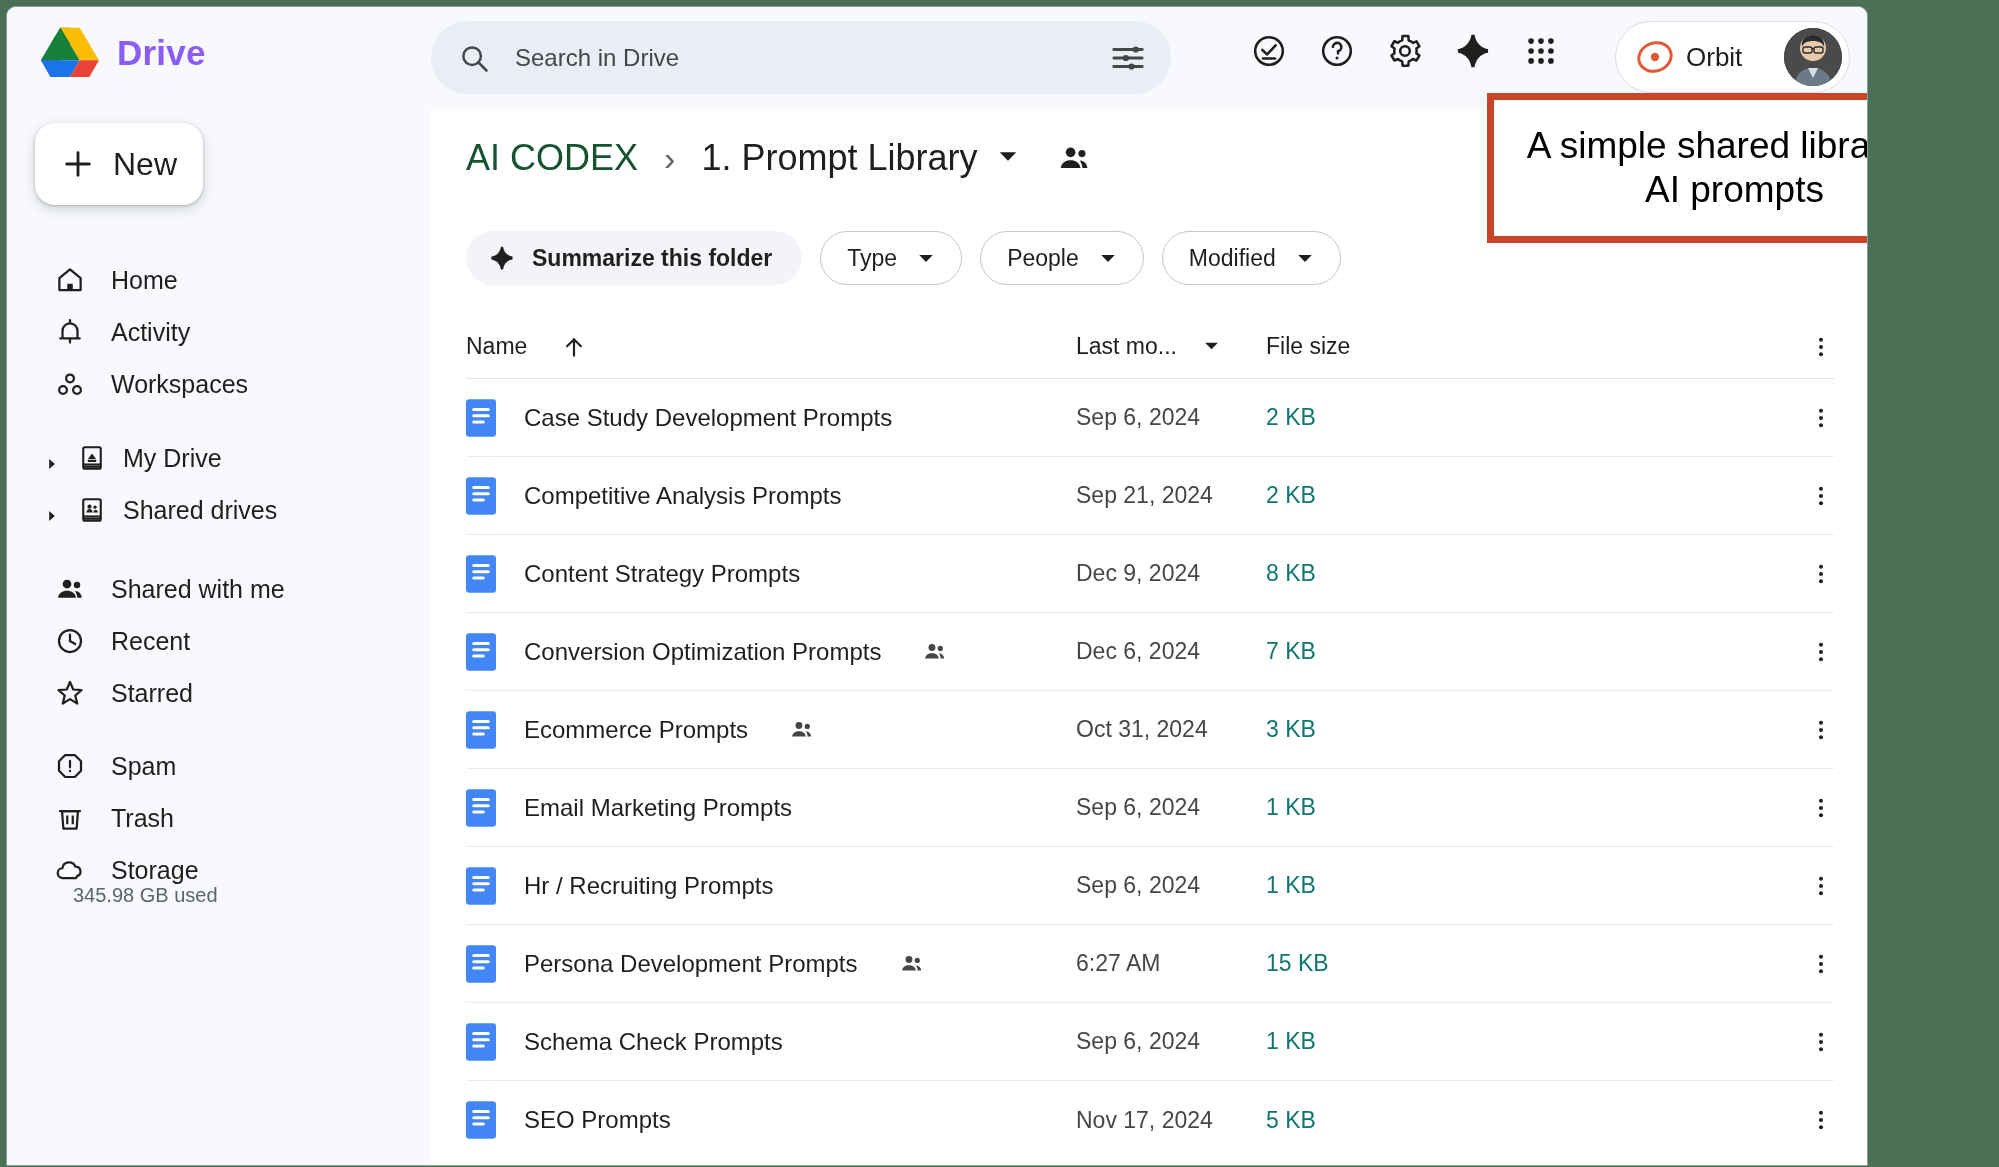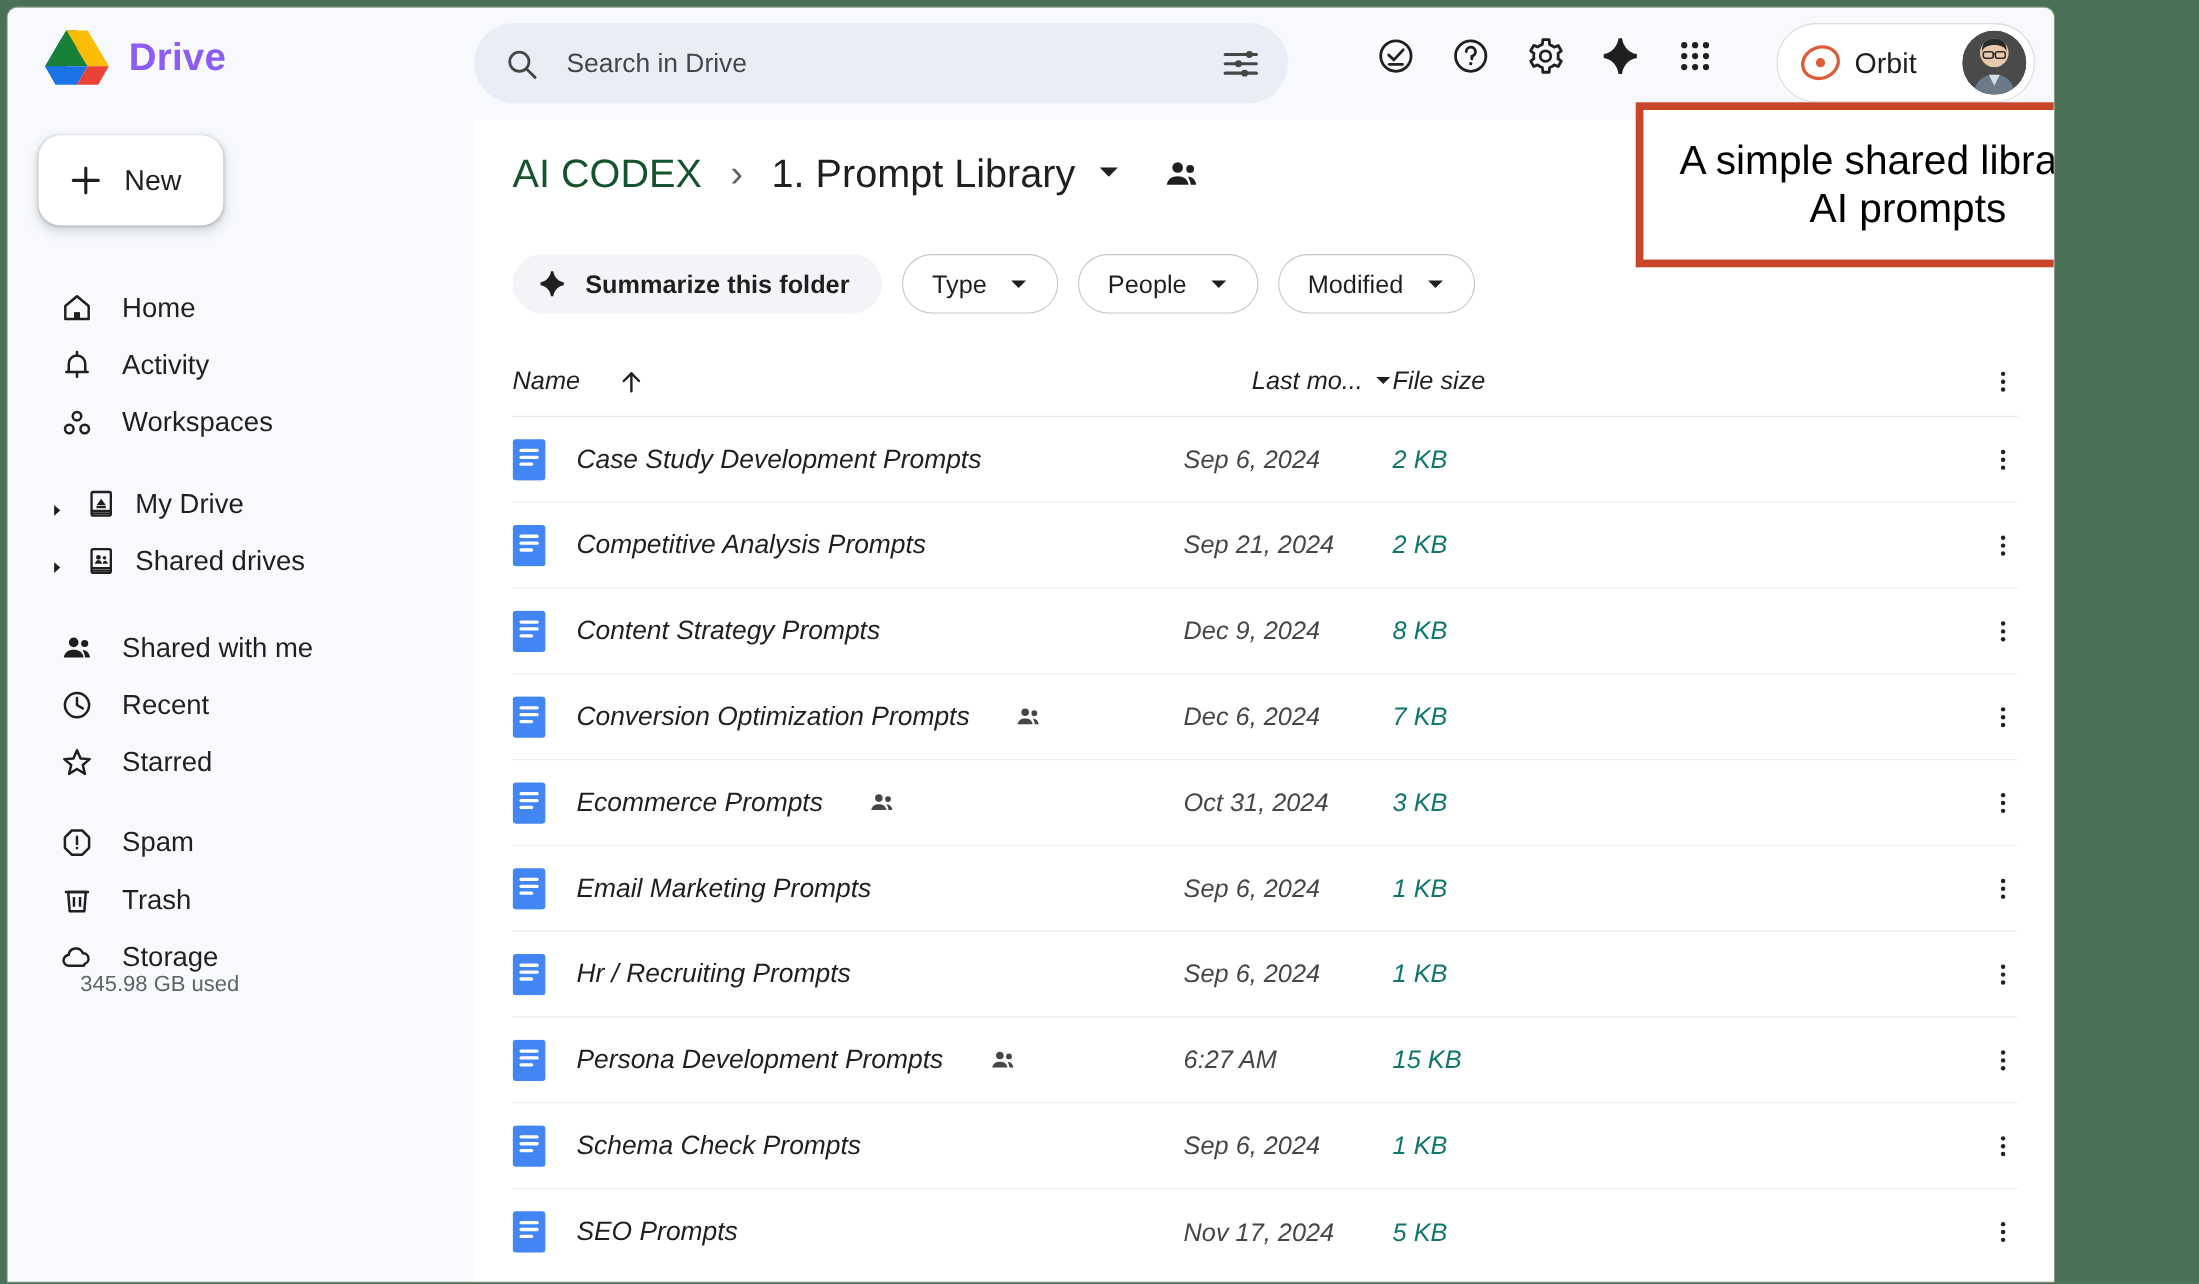--- a/index.html
+++ b/index.html
@@ -99,21 +99,21 @@
     width: 168px; height: 82px;
     background: #ffffff;
     border: none;
     border-radius: 20px;
     box-shadow: 0 1px 3px rgba(60,64,67,.30), 0 4px 8px 3px rgba(60,64,67,.12);
     display: flex; align-items: center; gap: 18px;
     padding-left: 26px;
     cursor: pointer;
     font-family: "Liberation Sans", sans-serif;
   }
-  #new-button .nb-label { font-size: 26px; color: #1f1f1f; }
+  #new-button .nb-label { font-size: 32px; color: #1f1f1f; }
 
   .nav-list { position: absolute; left: 0; width: 424px; }
   .nav-item {
     display: flex; align-items: flex-end;
     height: 52px;
     padding-left: 48px;
     gap: 26px;
     cursor: pointer;
     position: relative;
   }
@@ -168,31 +168,31 @@
   .chip.summarize {
     background: #f2f4f8;
     border: none;
     padding: 0 30px 0 24px;
     gap: 16px;
     font-weight: 700;
   }
   .chip .chip-caret { margin-left: 20px; display:flex; }
 
   
-  #table { position: absolute; left: 0; top: 206px; width: 1438px; font-style: italic; }
+  #table { position: absolute; left: 0; top: 206px; width: 1438px; }
   #thead {
     display: flex; align-items: center;
     height: 64px;
     border-bottom: 1px solid #e3e3e3;
     margin: 0 35px;
     padding-left: 0;
   }
   .th { font-size: 23px; color: #1f1f1f; }
   #th-name { width: 610px; display: flex; align-items: center; gap: 34px; }
-  #th-modified { width: 190px; display: flex; align-items: center; gap: 10px; justify-content: flex-end; }
+  #th-modified { width: 190px; display: flex; align-items: center; gap: 26px; }
   #th-size { width: 160px; }
   #th-more { margin-left: auto; display:flex; align-items:center; cursor: pointer;}
 
   .row {
     display: flex; align-items: center;
     height: 78px;
     margin: 0 35px;
     border-bottom: 1px solid #e8eaed;
     cursor: pointer;
   }

